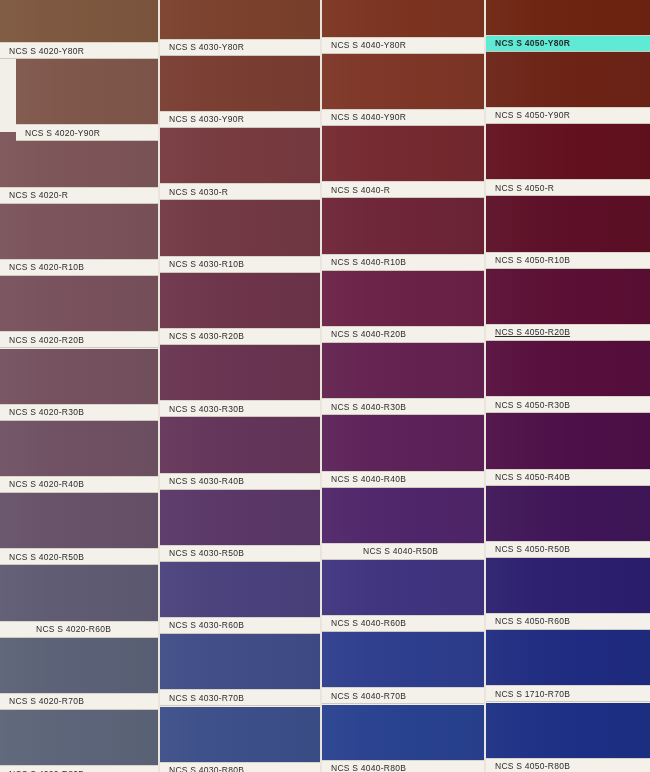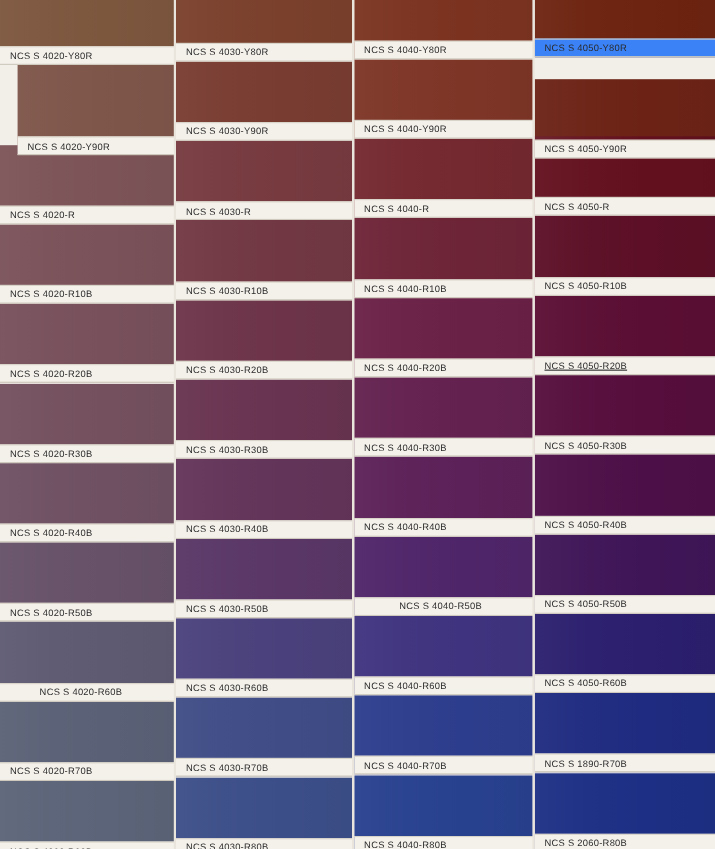--- a/index.html
+++ b/index.html
@@ -329,25 +329,25 @@
         <div class="sheen"></div>
         <div class="label-strip" style="height: 17px; background: rgb(244, 241, 235);">
           <span class="label-text" style="color: rgb(43, 43, 43);">NCS S 4040-R80B</span>
         </div>
       </div>
     </div>
   <div class="col col-3">
       <div class="cell" style="position: absolute; left: 0px; right: 0px; top: -20.5px; height: 72.3px;">
         <div class="swatch" style="background: rgb(109, 36, 16);"></div>
         <div class="sheen"></div>
-        <div class="label-strip" style="height: 17px; background: #3b82f6;">
+        <div class="label-strip" style="height: 17px; background: #5eead4; font-weight: bold;">
           <span class="label-text" style="color: rgb(43, 43, 43);">NCS S 4050-Y80R</span>
         </div>
       </div>
-      <div class="cell" style="position: absolute; left: 0px; right: 0px; top: 51.8px; height: 72.3px; margin-top: 20px;">
+      <div class="cell" style="position: absolute; left: 0px; right: 0px; top: 51.8px; height: 72.3px;">
         <div class="swatch" style="background: rgb(108, 35, 22);"></div>
         <div class="sheen"></div>
         <div class="label-strip" style="height: 17px; background: rgb(244, 241, 235);">
           <span class="label-text" style="color: rgb(43, 43, 43);">NCS S 4050-Y90R</span>
         </div>
       </div>
       <div class="cell" style="position: absolute; left: 0px; right: 0px; top: 124.1px; height: 72.3px;">
         <div class="swatch" style="background: rgb(99, 16, 30);"></div>
         <div class="sheen"></div>
         <div class="label-strip" style="height: 17px; background: rgb(244, 241, 235);">
@@ -393,27 +393,27 @@
         <div class="swatch" style="background: rgb(43, 31, 110);"></div>
         <div class="sheen"></div>
         <div class="label-strip" style="height: 17px; background: rgb(244, 241, 235);">
           <span class="label-text" style="color: rgb(43, 43, 43);">NCS S 4050-R60B</span>
         </div>
       </div>
       <div class="cell" style="position: absolute; left: 0px; right: 0px; top: 630.2px; height: 72.3px;">
         <div class="swatch" style="background: rgb(31, 43, 128);"></div>
         <div class="sheen"></div>
         <div class="label-strip" style="height: 17px; background: rgb(244, 241, 235);">
-          <span class="label-text" style="color: rgb(43, 43, 43);">NCS S 1890-R70B</span>
+          <span class="label-text" style="color: rgb(43, 43, 43);">NCS S 1710-R70B</span>
         </div>
       </div>
       <div class="cell" style="position: absolute; left: 0px; right: 0px; top: 702.5px; height: 72.3px;">
         <div class="swatch" style="background: rgb(28, 47, 132);"></div>
         <div class="sheen"></div>
         <div class="label-strip" style="height: 17px; background: rgb(244, 241, 235);">
-          <span class="label-text" style="color: rgb(43, 43, 43);">NCS S 2060-R80B</span>
+          <span class="label-text" style="color: rgb(43, 43, 43);">NCS S 4050-R80B</span>
         </div>
       </div>
     </div>
   <div class="col-sep sep-1"></div>
   <div class="col-sep sep-2"></div>
   <div class="col-sep sep-3"></div>
 </div>
 
 </body></html>

